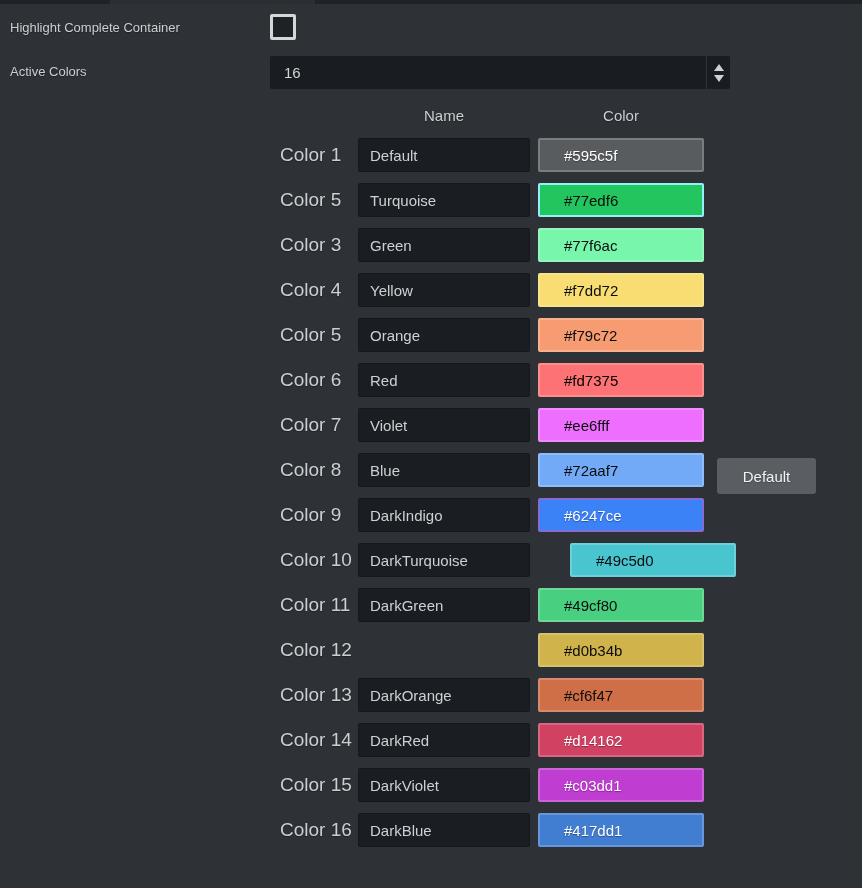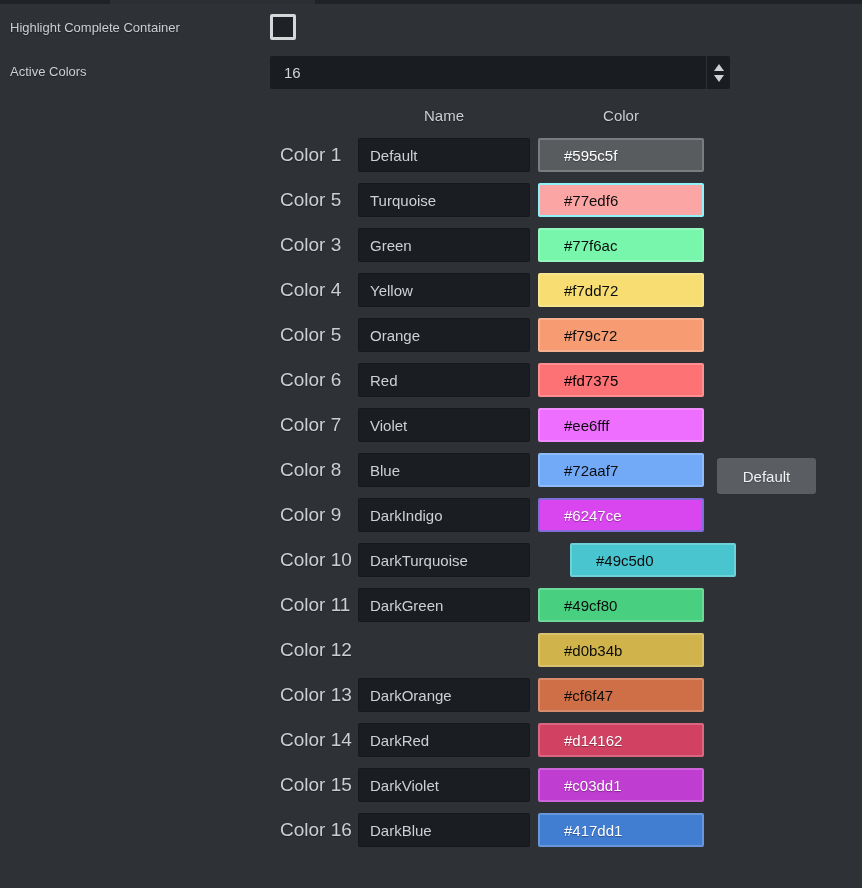--- a/index.html
+++ b/index.html
@@ -110,21 +110,21 @@
 
 <div id="rows">
     <div class="color-row" style="top: 138px;">
     <div class="row-label">Color 1</div>
     <input type="text" class="row-name" value="Default" style="">
     <input type="text" class="row-hex" value="#595c5f" style="background: rgb(89, 92, 95); color: rgb(255, 255, 255); border-color: rgb(122, 125, 127); text-shadow: rgba(0, 0, 0, 0.35) 0px 1px 1px;">
   </div>
     <div class="color-row" style="top: 183px;">
     <div class="row-label">Color 5</div>
     <input type="text" class="row-name" value="Turquoise" style="">
-    <input type="text" class="row-hex" value="#77edf6" style="background: #fca5a5; color: rgb(13, 13, 13); border-color: rgb(146, 241, 248);">
+    <input type="text" class="row-hex" value="#77edf6" style="background: #22c55e; color: rgb(13, 13, 13); border-color: rgb(146, 241, 248);">
   </div>
     <div class="color-row" style="top: 228px;">
     <div class="row-label">Color 3</div>
     <input type="text" class="row-name" value="Green" style="">
     <input type="text" class="row-hex" value="#77f6ac" style="background: rgb(119, 246, 172); color: rgb(13, 13, 13); border-color: rgb(146, 248, 189);">
   </div>
     <div class="color-row" style="top: 273px;">
     <div class="row-label">Color 4</div>
     <input type="text" class="row-name" value="Yellow" style="">
     <input type="text" class="row-hex" value="#f7dd72" style="background: rgb(247, 221, 114); color: rgb(13, 13, 13); border-color: rgb(249, 228, 142);">
@@ -145,21 +145,21 @@
     <input type="text" class="row-hex" value="#ee6fff" style="background: rgb(238, 111, 255); color: rgb(13, 13, 13); border-color: rgb(241, 140, 255);">
   </div>
     <div class="color-row" style="top: 453px;">
     <div class="row-label">Color 8</div>
     <input type="text" class="row-name" value="Blue" style="">
     <input type="text" class="row-hex" value="#72aaf7" style="background: rgb(114, 170, 247); color: rgb(13, 13, 13); border-color: rgb(142, 187, 249);">
   </div>
     <div class="color-row" style="top: 498px;">
     <div class="row-label">Color 9</div>
     <input type="text" class="row-name" value="DarkIndigo" style="">
-    <input type="text" class="row-hex" value="#6247ce" style="background: #d946ef; color: rgb(255, 255, 255); border-color: rgb(129, 108, 216); text-shadow: rgba(0, 0, 0, 0.35) 0px 1px 1px;">
+    <input type="text" class="row-hex" value="#6247ce" style="background: #3b82f6; color: rgb(255, 255, 255); border-color: rgb(129, 108, 216); text-shadow: rgba(0, 0, 0, 0.35) 0px 1px 1px;">
   </div>
     <div class="color-row" style="top: 543px;">
     <div class="row-label">Color 10</div>
     <input type="text" class="row-name" value="DarkTurquoise" style="">
     <input type="text" class="row-hex" value="#49c5d0" style="background: rgb(73, 197, 208); color: rgb(13, 13, 13); border-color: rgb(109, 209, 217); margin-left: 32px;">
   </div>
     <div class="color-row" style="top: 588px;">
     <div class="row-label">Color 11</div>
     <input type="text" class="row-name" value="DarkGreen" style="">
     <input type="text" class="row-hex" value="#49cf80" style="background: rgb(73, 207, 128); color: rgb(13, 13, 13); border-color: rgb(109, 217, 153);">

